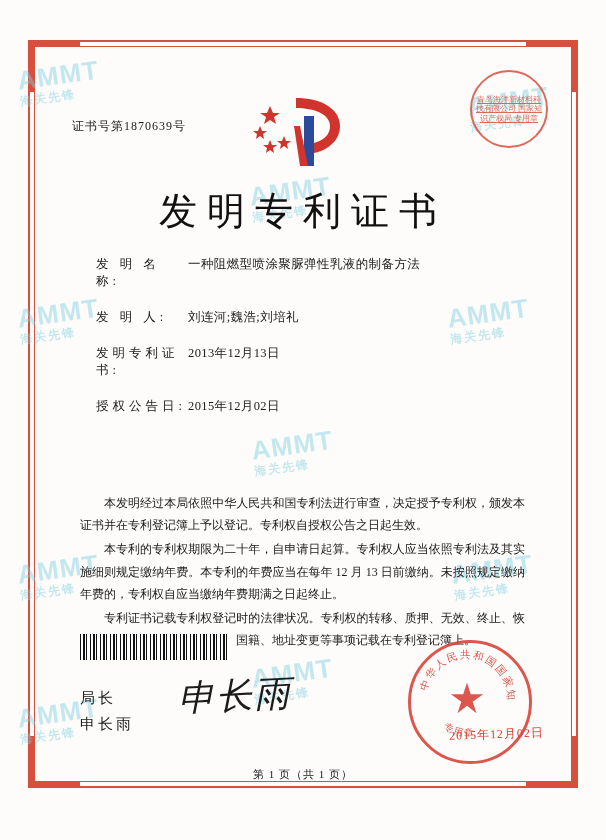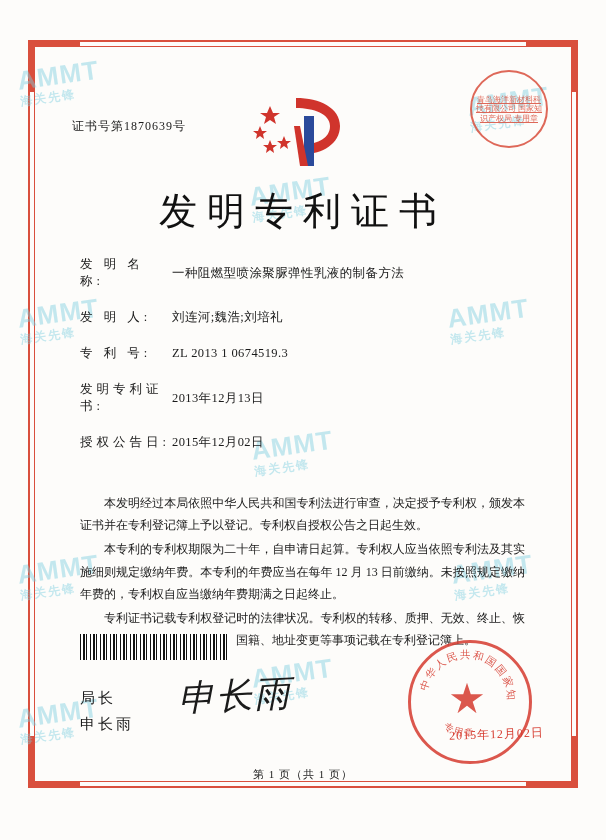--- a/index.html
+++ b/index.html
@@ -128,23 +128,24 @@
 
   
   .fields {
     position: absolute;
     left: 80px;
     right: 70px;
     top: 256px;
   }
   .field-row {
     display: flex;
-    align-items: center;
+    align-items: flex-start;
     margin-bottom: 19px;
     font-size: 12.5px;
+    margin-left: 16px;
   }
   .field-label {
     width: 92px;
     flex: 0 0 92px;
     letter-spacing: 4px;
     color: #1a1a1a;
   }
   .field-value {
     flex: 1;
     color: #1a1a1a;
@@ -309,24 +310,20 @@
   <div class="title">发明专利证书</div>
 
   <div class="fields">
     <div class="field-row">
       <div class="field-label">发 明 名 称:</div>
       <div class="field-value">一种阻燃型喷涂聚脲弹性乳液的制备方法</div>
     </div>
     <div class="field-row">
       <div class="field-label">发 明 人:</div>
       <div class="field-value">刘连河;魏浩;刘培礼</div>
-    </div>
-    <div class="field-row">
-      <div class="field-label">专 利 号:</div>
-      <div class="field-value">ZL 2013 1 0674519.3</div>
     </div>
     <div class="field-row">
       <div class="field-label">发明专利证书:</div>
       <div class="field-value">2013年12月13日</div>
     </div>
     <div class="field-row">
       <div class="field-label">授权公告日:</div>
       <div class="field-value">2015年12月02日</div>
     </div>
   </div>

